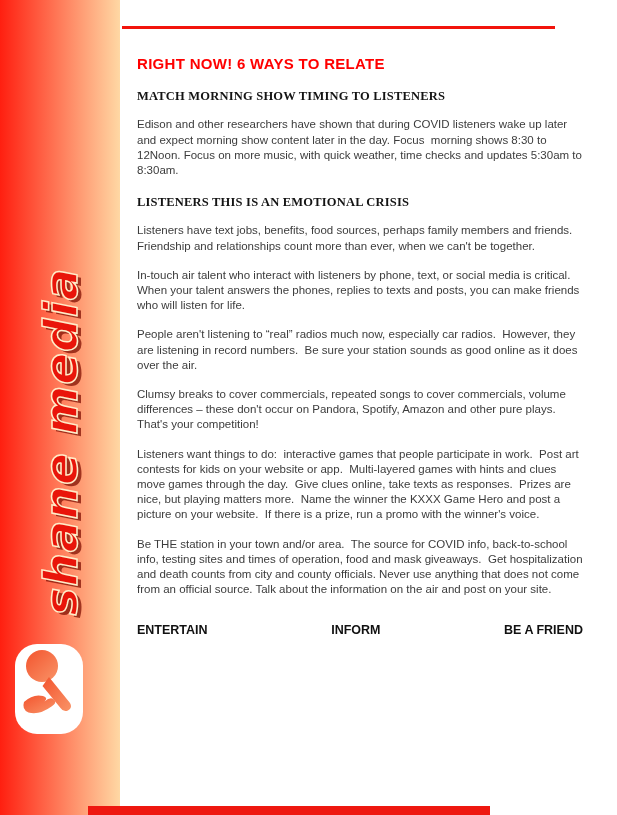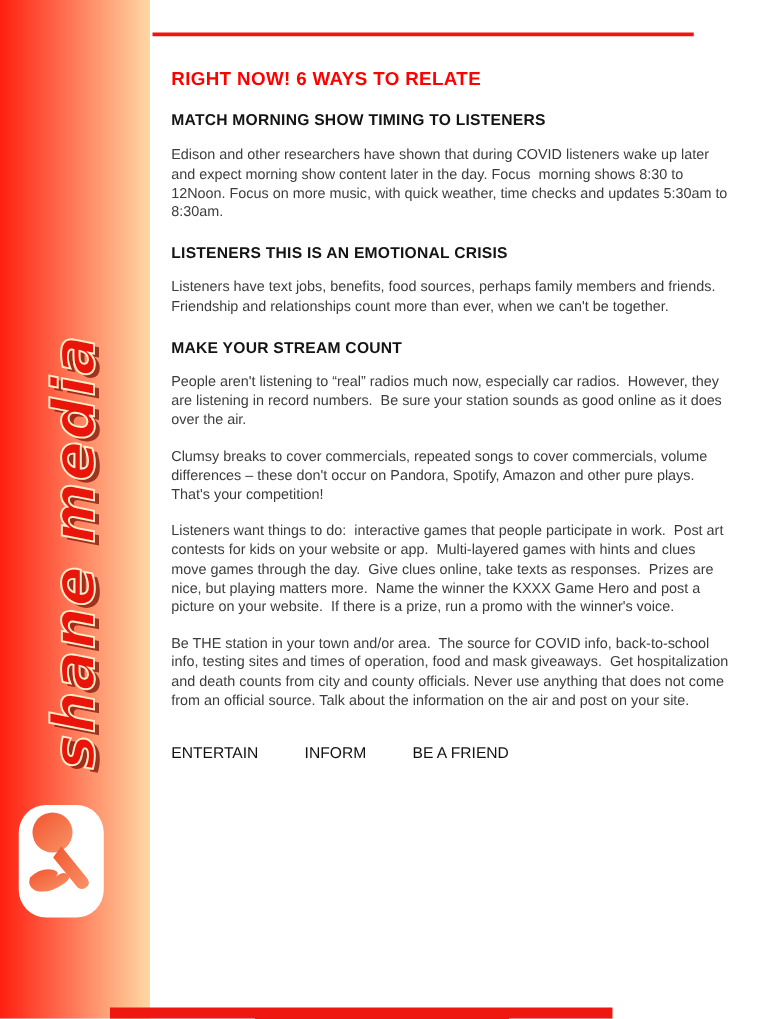--- a/index.html
+++ b/index.html
@@ -40,26 +40,26 @@
     position:absolute; left:137px; top:56px; width:446px;
     color:#3c3c3c; font-size:11.5px; line-height:15.2px;
   }
   .doc-title {
     color:var(--title-color,#ff0000);
     font-weight:bold; font-size:15px; letter-spacing:0.3px;
     margin:0 0 18px 0;
   }
   .heading {
     font-size:12.5px; font-weight:bold; color:#141414;
-    letter-spacing:0.2px; margin:17px 0 13px 0;
+    letter-spacing:0.2px; margin:17px 0 13px 0;font-family:Liberation Serif, serif;
   }
   .content p { margin:0 0 14px 0; white-space:pre-wrap; }
   .motto {
-    display:flex; justify-content:flex-start; gap:37px;
-    font-weight:normal; font-size:12.5px; color:#111111;
+    display:flex; justify-content:space-between; gap:37px;
+    font-weight:bold; font-size:12.5px; color:#111111;
     margin-top:26px;
   }
   .bottom-bar {
     position:absolute; left:88px; bottom:0; width:402px; height:9px;
     background:var(--bar-color,#ee1810);
   }
 </style>
 </head>
 <body>
 
@@ -86,21 +86,21 @@
 
 <div class="top-rule"></div>
 
 <div class="content">
   <div class="doc-title">RIGHT NOW! 6 WAYS TO RELATE</div>
   <div>
       <h2 class="heading">MATCH MORNING SHOW TIMING TO LISTENERS</h2>
       <p>Edison and other researchers have shown that during COVID listeners wake up later and expect morning show content later in the day. Focus  morning shows 8:30 to 12Noon. Focus on more music, with quick weather, time checks and updates 5:30am to 8:30am.</p>
       <h2 class="heading">LISTENERS THIS IS AN EMOTIONAL CRISIS</h2>
       <p>Listeners have text jobs, benefits, food sources, perhaps family members and friends. Friendship and relationships count more than ever, when we can't be together.</p>
-      <h2 class="heading">MAKE YOUR STREAM COUNT</h2>
+      <p>In-touch air talent who interact with listeners by phone, text, or social media is critical. When your talent answers the phones, replies to texts and posts, you can make friends who will listen for life.</p>
       <p>People aren't listening to “real” radios much now, especially car radios.  However, they are listening in record numbers.  Be sure your station sounds as good online as it does over the air.</p>
       <p>Clumsy breaks to cover commercials, repeated songs to cover commercials, volume differences – these don't occur on Pandora, Spotify, Amazon and other pure plays. That's your competition!</p>
       <p>Listeners want things to do:  interactive games that people participate in work.  Post art contests for kids on your website or app.  Multi-layered games with hints and clues move games through the day.  Give clues online, take texts as responses.  Prizes are nice, but playing matters more.  Name the winner the KXXX Game Hero and post a picture on your website.  If there is a prize, run a promo with the winner's voice.</p>
       <p>Be THE station in your town and/or area.  The source for COVID info, back-to-school info, testing sites and times of operation, food and mask giveaways.  Get hospitalization and death counts from city and county officials. Never use anything that does not come from an official source. Talk about the information on the air and post on your site.</p>
     </div>
   <div class="motto">
       <span>ENTERTAIN</span>
       <span>INFORM</span>
       <span>BE A FRIEND</span>
     </div>

